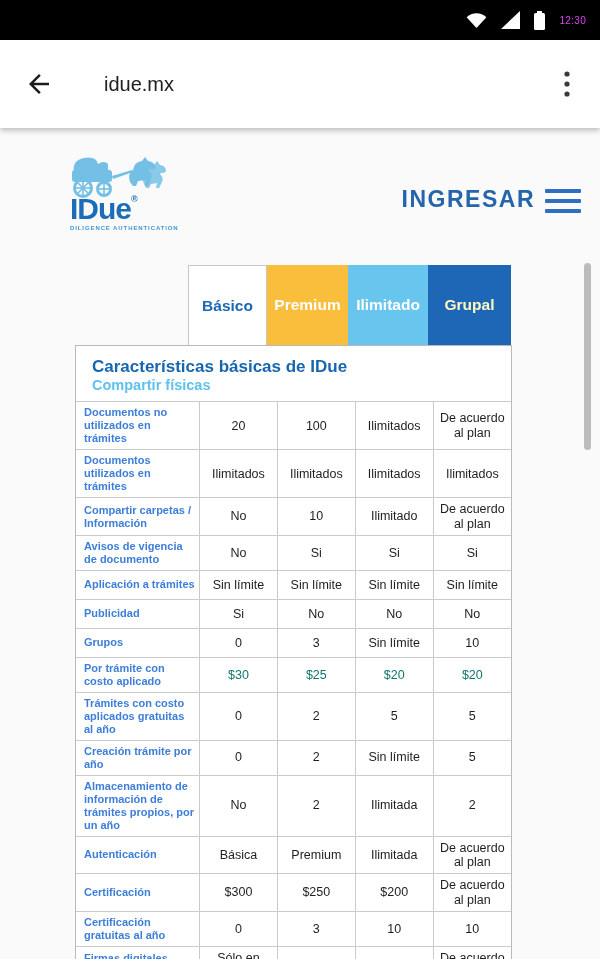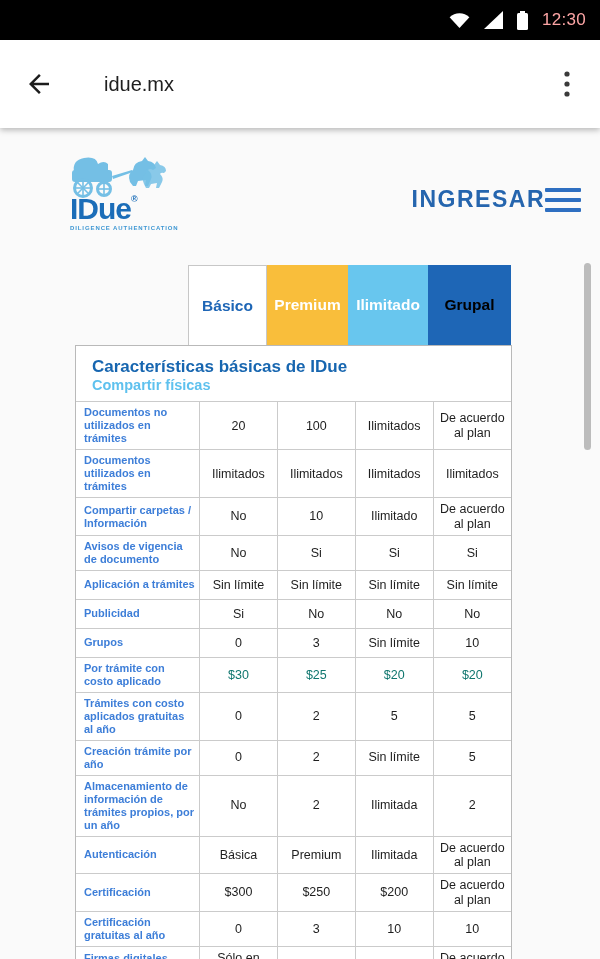--- a/index.html
+++ b/index.html
@@ -2,40 +2,40 @@
 <html><head>
 <meta charset="utf-8">
 <style>
   html,body{margin:0;padding:0;}
   body{font-family:"Liberation Sans", sans-serif; background:#888;}
   .screen{position:relative;width:600px;height:959px;background:#fafafa;overflow:hidden;margin:0 auto;}
 
   
   .status-bar{position:absolute;top:0;left:0;width:600px;height:40px;background:#000;display:flex;align-items:center;justify-content:flex-end;gap:14px;padding-right:14px;box-sizing:border-box;}
   .status-bar svg{display:block;}
-  .status-time{color:#fca5a5;font-size:17px;letter-spacing:.3px;}
+  .status-time{color:#d946ef;font-size:10px;letter-spacing:.3px;}
 
   
   .browser-bar{position:absolute;top:40px;left:0;width:600px;height:88px;background:#fff;box-shadow:0 2px 6px rgba(0,0,0,.28);display:flex;align-items:center;box-sizing:border-box;padding:0 22px;z-index:5;}
   .back-btn{width:34px;height:34px;display:flex;align-items:center;justify-content:center;cursor:pointer;}
   .browser-title{font-size:20px;color:#202020;margin-left:48px;flex:1;}
   .overflow-btn{width:22px;height:34px;display:flex;align-items:center;justify-content:center;cursor:pointer;}
 
   
   .page{position:absolute;top:128px;left:0;width:600px;height:831px;background:#fafafa;}
 
   
   .logo{position:absolute;left:70px;top:28px;width:100px;}
   .logo-art{display:block;}
   .logo-word{font-size:30px;font-weight:bold;color:#1b6db8;letter-spacing:-1px;line-height:.85;margin-top:-2px;}
   .logo-reg{font-size:9px;vertical-align:top;font-weight:bold;}
   .logo-tagline{font-size:6px;color:#3e97d3;letter-spacing:.9px;font-weight:bold;margin-top:3px;white-space:nowrap;}
 
   
-  .header-right{position:absolute;right:19px;top:58px;display:flex;align-items:center;gap:0;}
+  .header-right{position:absolute;right:19px;top:58px;display:flex;align-items:flex-end;gap:10px;}
   .login-link{color:#2565ae;font-size:23px;font-weight:600;letter-spacing:1.5px;cursor:pointer;}
   .hamburger{width:36px;display:flex;flex-direction:column;gap:6px;cursor:pointer;}
   .hamburger span{display:block;height:4px;background:#2e6fc1;border-radius:1px;}
 
   
   .tabs{position:absolute;left:188px;top:137px;width:323px;height:80px;display:flex;}
   .tab{display:flex;align-items:center;justify-content:center;font-size:15.5px;font-weight:600;box-sizing:border-box;cursor:pointer;}
   .tab:nth-child(1){width:79px;}
   .tab:nth-child(2){width:81px;}
   .tab:nth-child(3){width:80px;}
@@ -142,21 +142,21 @@
     <div class="tabs">
         <div class="tab active" style="background: rgb(255, 255, 255); color: rgb(30, 102, 182);">
           <span>Básico</span>
         </div>
         <div class="tab" style="background: rgb(249, 190, 59); color: rgb(255, 255, 255);">
           <span>Premium</span>
         </div>
         <div class="tab" style="background: rgb(104, 198, 238); color: rgb(255, 255, 255);">
           <span>Ilimitado</span>
         </div>
-        <div class="tab" style="background: rgb(30, 102, 182); color: #000000;">
+        <div class="tab" style="background: rgb(30, 102, 182); color: #fef9c3;">
           <span>Grupal</span>
         </div>
       </div>
 
     <div class="card">
       <div class="card-head">
         <div class="card-title">Características básicas de IDue</div>
         <div class="card-subtitle">Compartir físicas</div>
       </div>
       <table class="compare">

